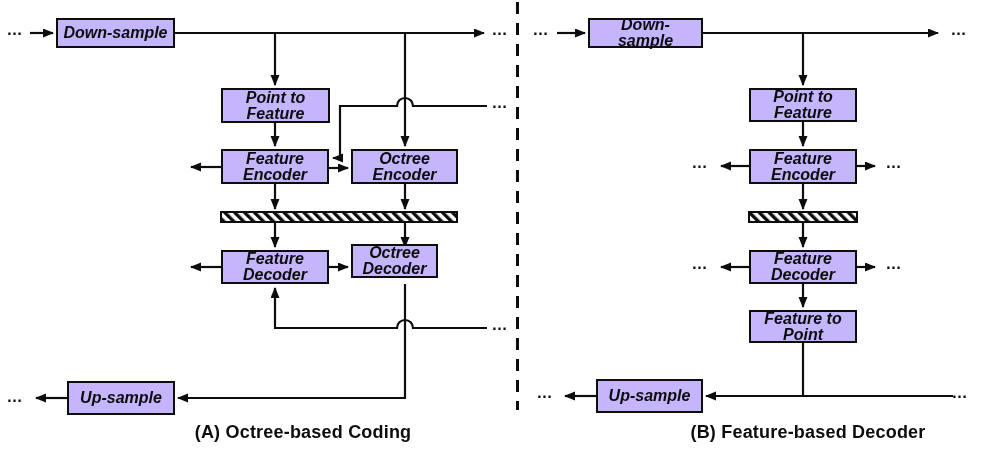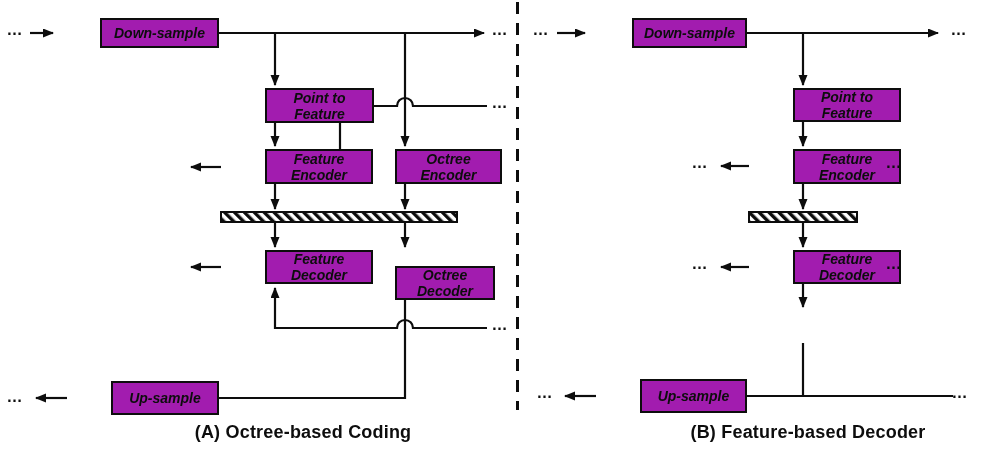--- a/index.html
+++ b/index.html
@@ -2,23 +2,23 @@
 <html><head>
 <meta charset="utf-8">
 <style>
   html,body{margin:0;padding:0;background:#ffffff;}
   .stage{
     position:relative;width:981px;height:453px;background:#ffffff;
     font-family:"Liberation Sans",sans-serif;color:#0d0d0d;overflow:hidden;
   }
   .lines-svg{position:absolute;left:0;top:0;width:981px;height:453px;}
   .box{
-    position:absolute;box-sizing:border-box;border:2.5px solid #0d0d0d;background:#a21caf;
+    position:absolute;box-sizing:border-box;border:2.5px solid #0d0d0d;background:#c4b5fd;
     display:flex;align-items:center;justify-content:center;text-align:center;
-    font-weight:bold;font-style:italic;font-size:14px;line-height:16px;color:#0d0d0d;margin-left:44px;
+    font-weight:bold;font-style:italic;font-size:16px;line-height:16px;color:#0d0d0d;
   }
   .box span{display:block;width:92%;}
   .dots{
     position:absolute;font-weight:bold;font-size:16px;letter-spacing:1px;
     transform:translate(-50%,-68%);color:#0d0d0d;white-space:nowrap;
   }
   .caption{
     position:absolute;transform:translateX(-50%);font-weight:bold;font-size:18px;
     letter-spacing:0.2px;color:#0d0d0d;white-space:nowrap;margin-left:30px;
   }
@@ -89,38 +89,41 @@
   </div>
   <div class="box" style="left:221px;top:149px;width:108px;height:35px;">
     <span>Feature Encoder</span>
   </div>
   <div class="box" style="left:351px;top:149px;width:107px;height:35px;">
     <span>Octree Encoder</span>
   </div>
   <div class="box" style="left:221px;top:250px;width:108px;height:34px;">
     <span>Feature Decoder</span>
   </div>
-  <div class="box" style="left:351px;top:266px;width:100px;height:34px;">
+  <div class="box" style="left:351px;top:244px;width:87px;height:34px;">
     <span>Octree Decoder</span>
   </div>
   <div class="box" style="left:67px;top:381px;width:108px;height:34px;">
     <span>Up-sample</span>
   </div>
 
   <div class="box" style="left:588px;top:18px;width:115px;height:30px;">
     <span>Down-sample</span>
   </div>
   <div class="box" style="left:749px;top:88px;width:108px;height:34px;">
     <span>Point to Feature</span>
   </div>
   <div class="box" style="left:749px;top:149px;width:108px;height:35px;">
     <span>Feature Encoder</span>
   </div>
   <div class="box" style="left:749px;top:250px;width:108px;height:34px;">
     <span>Feature Decoder</span>
+  </div>
+  <div class="box" style="left:749px;top:310px;width:108px;height:33px;">
+    <span>Feature to Point</span>
   </div>
   <div class="box" style="left:596px;top:379px;width:107px;height:34px;">
     <span>Up-sample</span>
   </div>
 
   <div class="dots" style="left:15px;top:33px;">…</div>
   <div class="dots" style="left:500px;top:33px;">…</div>
   <div class="dots" style="left:500px;top:106px;">…</div>
   <div class="dots" style="left:500px;top:328px;">…</div>
   <div class="dots" style="left:15px;top:400px;">…</div>

